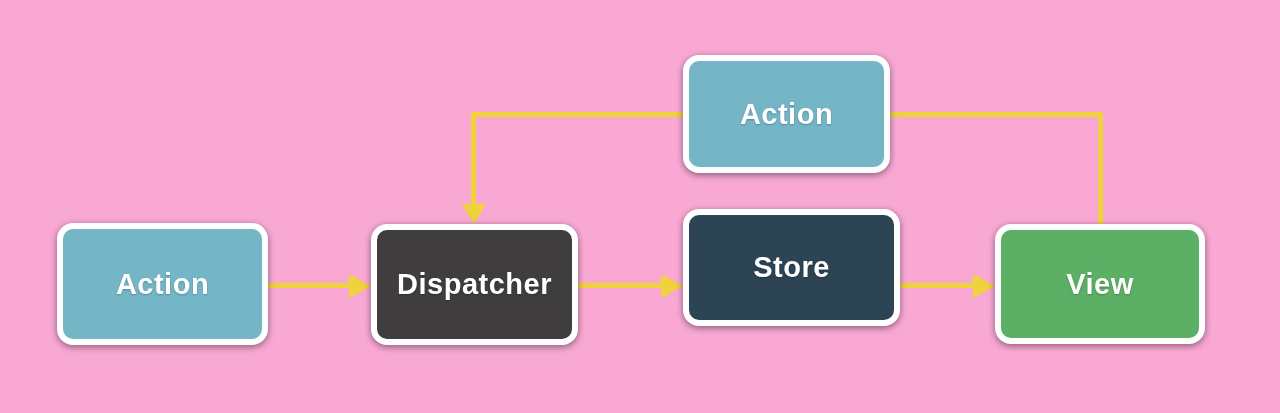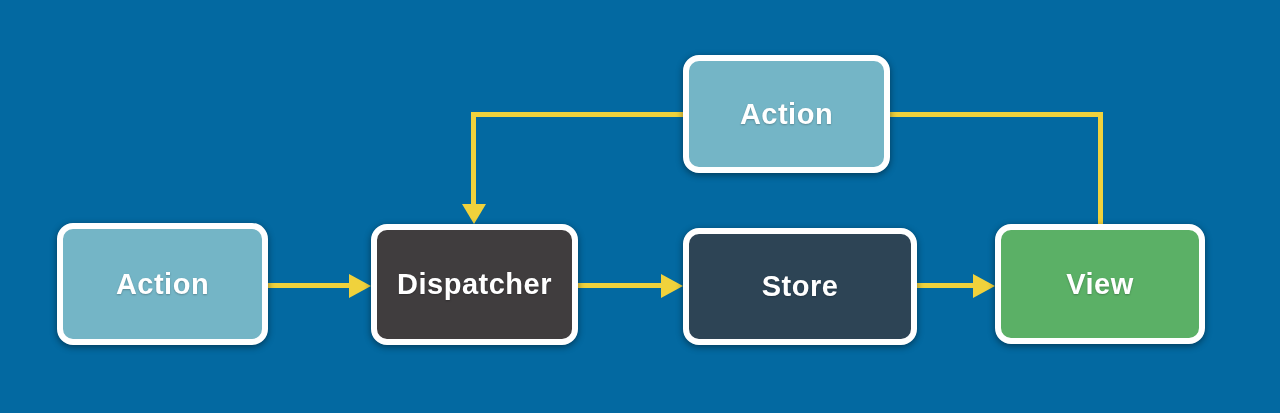--- a/index.html
+++ b/index.html
@@ -41,40 +41,40 @@
     width: 0; height: 0;
     border-left: 12px solid transparent;
     border-right: 12px solid transparent;
     border-top: 20px solid #f0d23c;
   }
 
   
   .n-action-top  { left: 683px; top: 55px;  width: 207px; height: 118px; }
   .n-action-left { left: 57px;  top: 223px; width: 211px; height: 122px; }
   .n-dispatcher  { left: 371px; top: 224px; width: 207px; height: 121px; text-align: right; }
-  .n-store       { left: 683px; top: 228px; width: 234px; height: 117px; }
+  .n-store       { left: 683px; top: 209px; width: 217px; height: 117px; }
   .n-view        { left: 995px; top: 224px; width: 210px; height: 120px; }
 
   
   .e1-line  { left: 268px;  top: 283px; width: 81px;  height: 5px; }
   .e1-head  { left: 349px;  top: 274px; }
   .e2-line  { left: 578px;  top: 283px; width: 83px;  height: 5px; }
   .e2-head  { left: 661px;  top: 274px; }
   .e3-line  { left: 893px;  top: 283px; width: 80px;  height: 5px; }
   .e3-head  { left: 973px;  top: 274px; }
   .e4-vline { left: 1098px; top: 112px; width: 5px;   height: 112px; }
   .e4-hline { left: 890px;  top: 112px; width: 213px; height: 5px; }
   .e5-hline { left: 471px;  top: 112px; width: 212px; height: 5px; }
   .e5-vline { left: 471px;  top: 112px; width: 5px;   height: 92px; }
   .e5-head  { left: 462px;  top: 204px; }
 </style>
 </head>
 <body>
 
-<div class="stage" style="background-color: #0369a1;">
+<div class="stage" style="background-color: #f9a8d4;">
 
   <div class="line e1-line" style="background-color: rgb(240, 210, 60);"></div>
   <div class="arrow-right e1-head" style="border-left-color: rgb(240, 210, 60);"></div>
 
   <div class="line e2-line" style="background-color: rgb(240, 210, 60);"></div>
   <div class="arrow-right e2-head" style="border-left-color: rgb(240, 210, 60);"></div>
 
   <div class="line e3-line" style="background-color: rgb(240, 210, 60);"></div>
   <div class="arrow-right e3-head" style="border-left-color: rgb(240, 210, 60);"></div>
 

